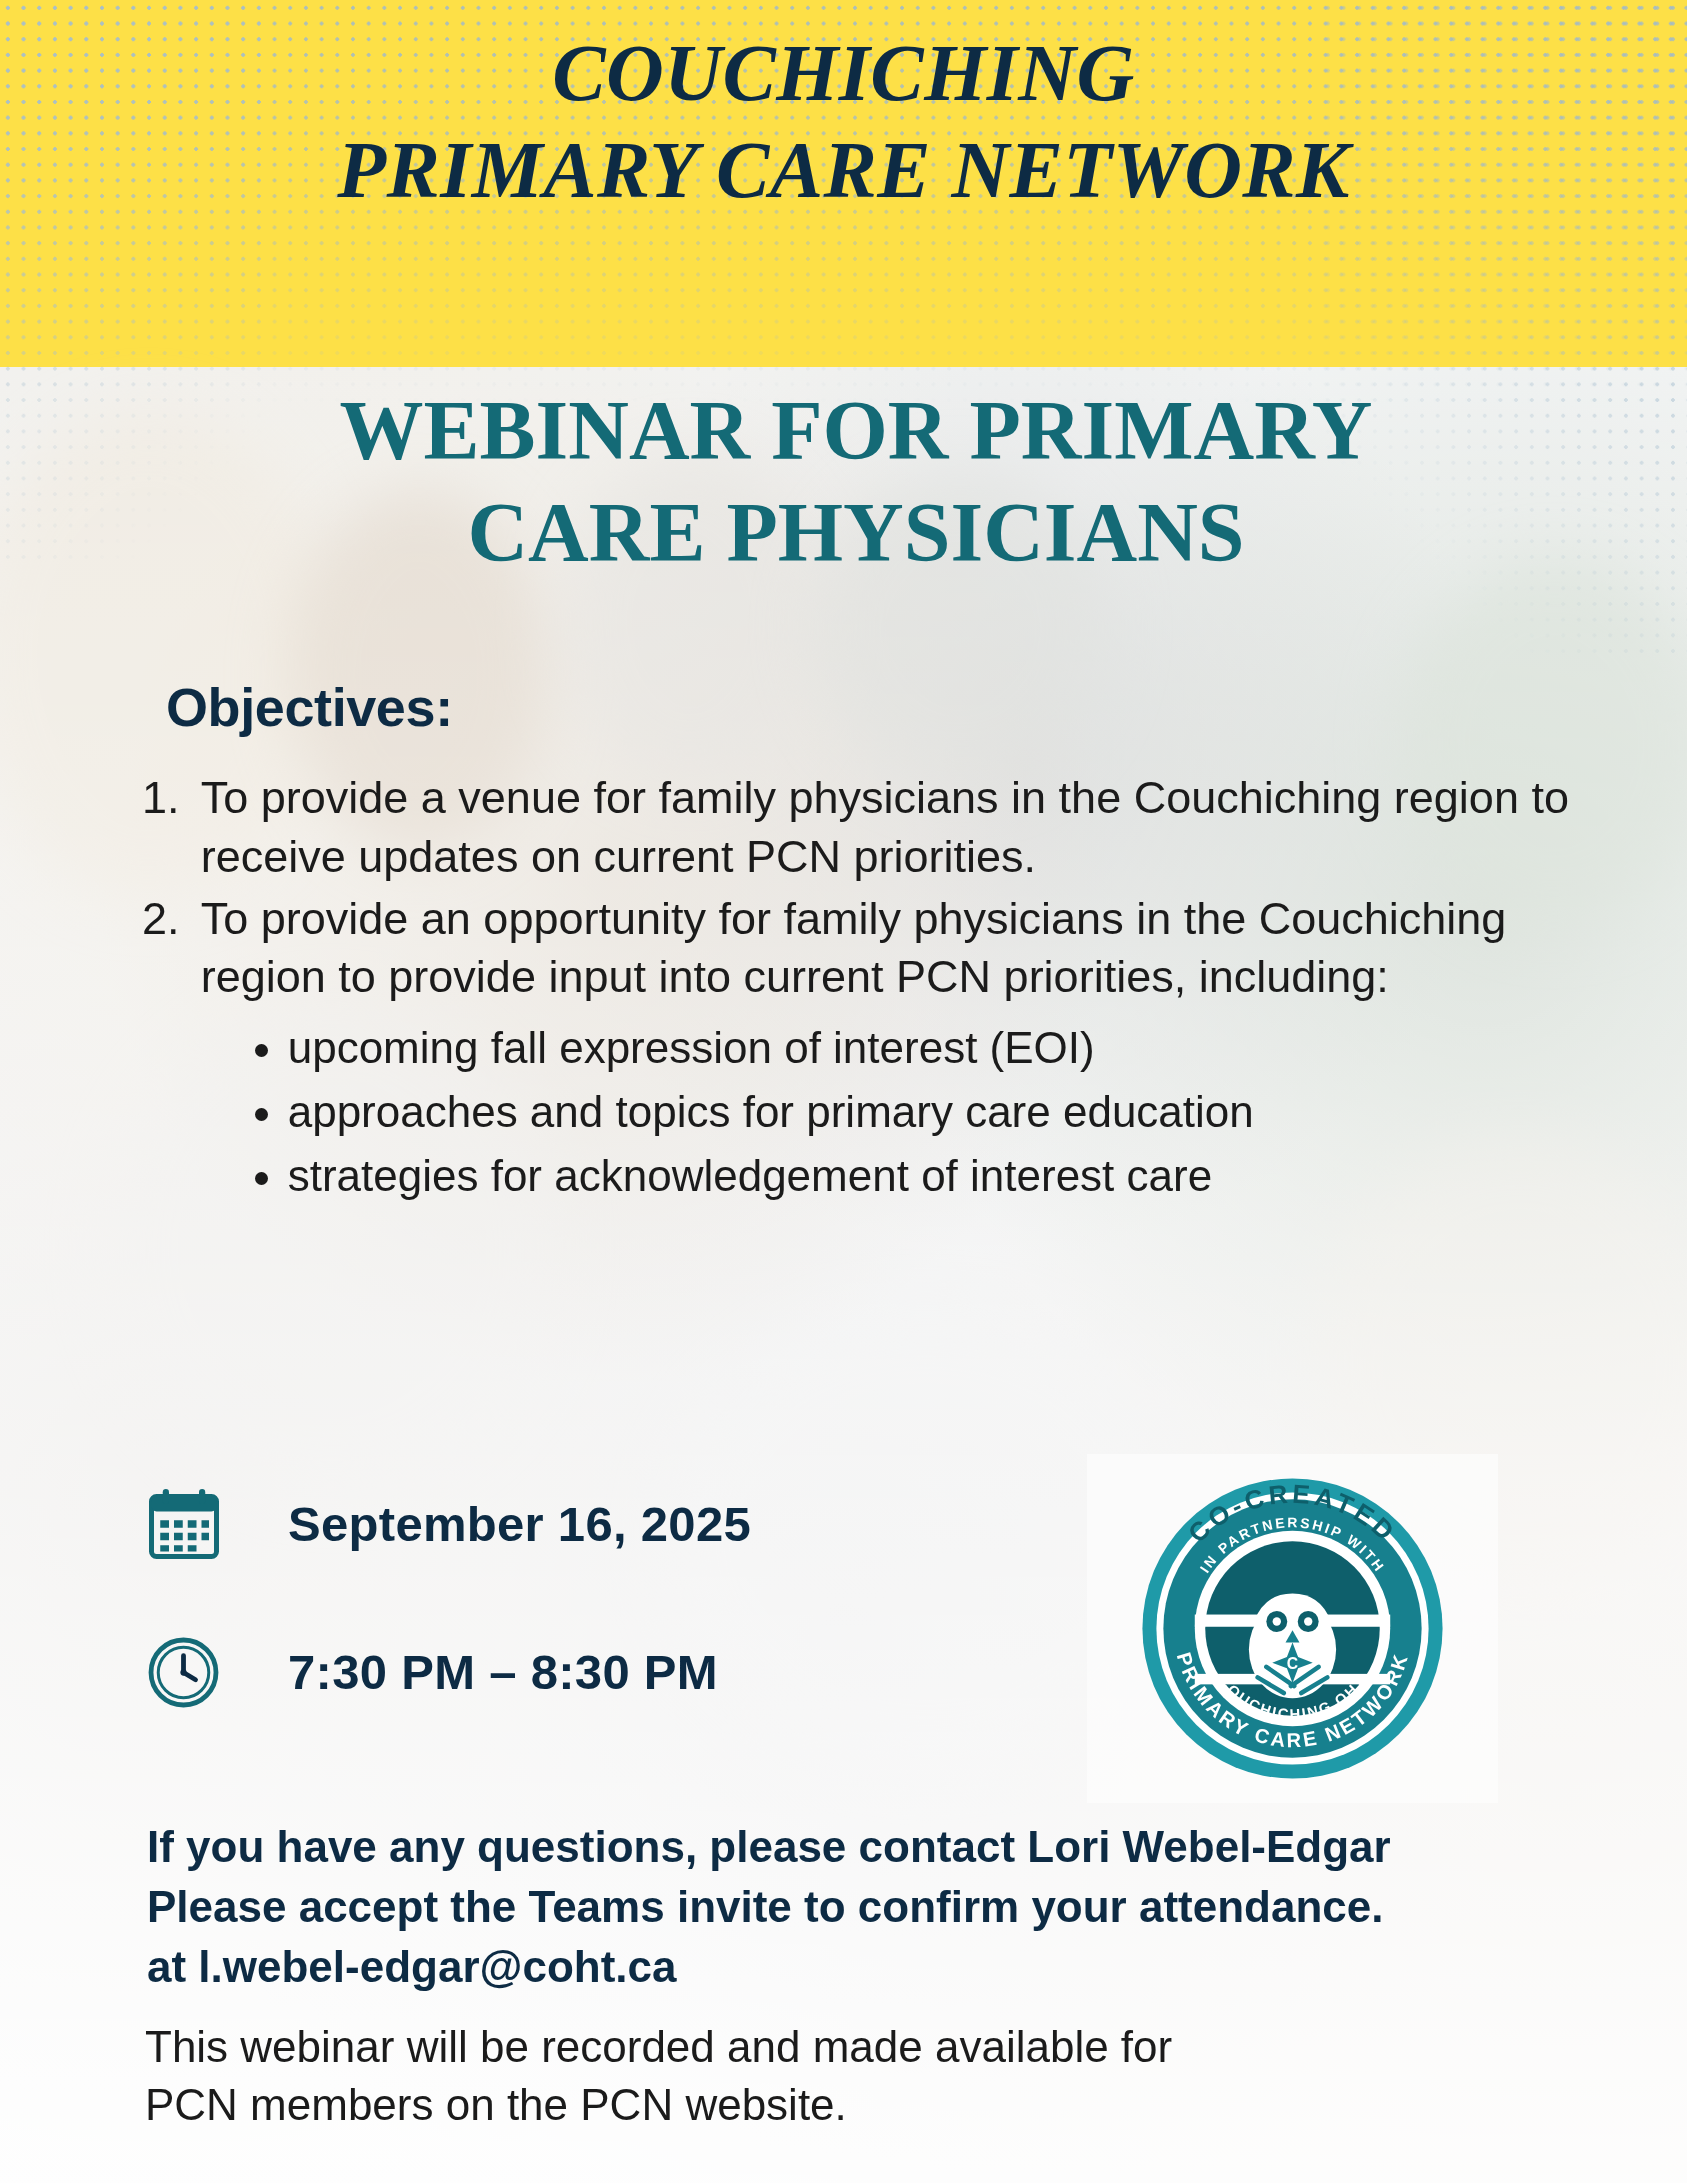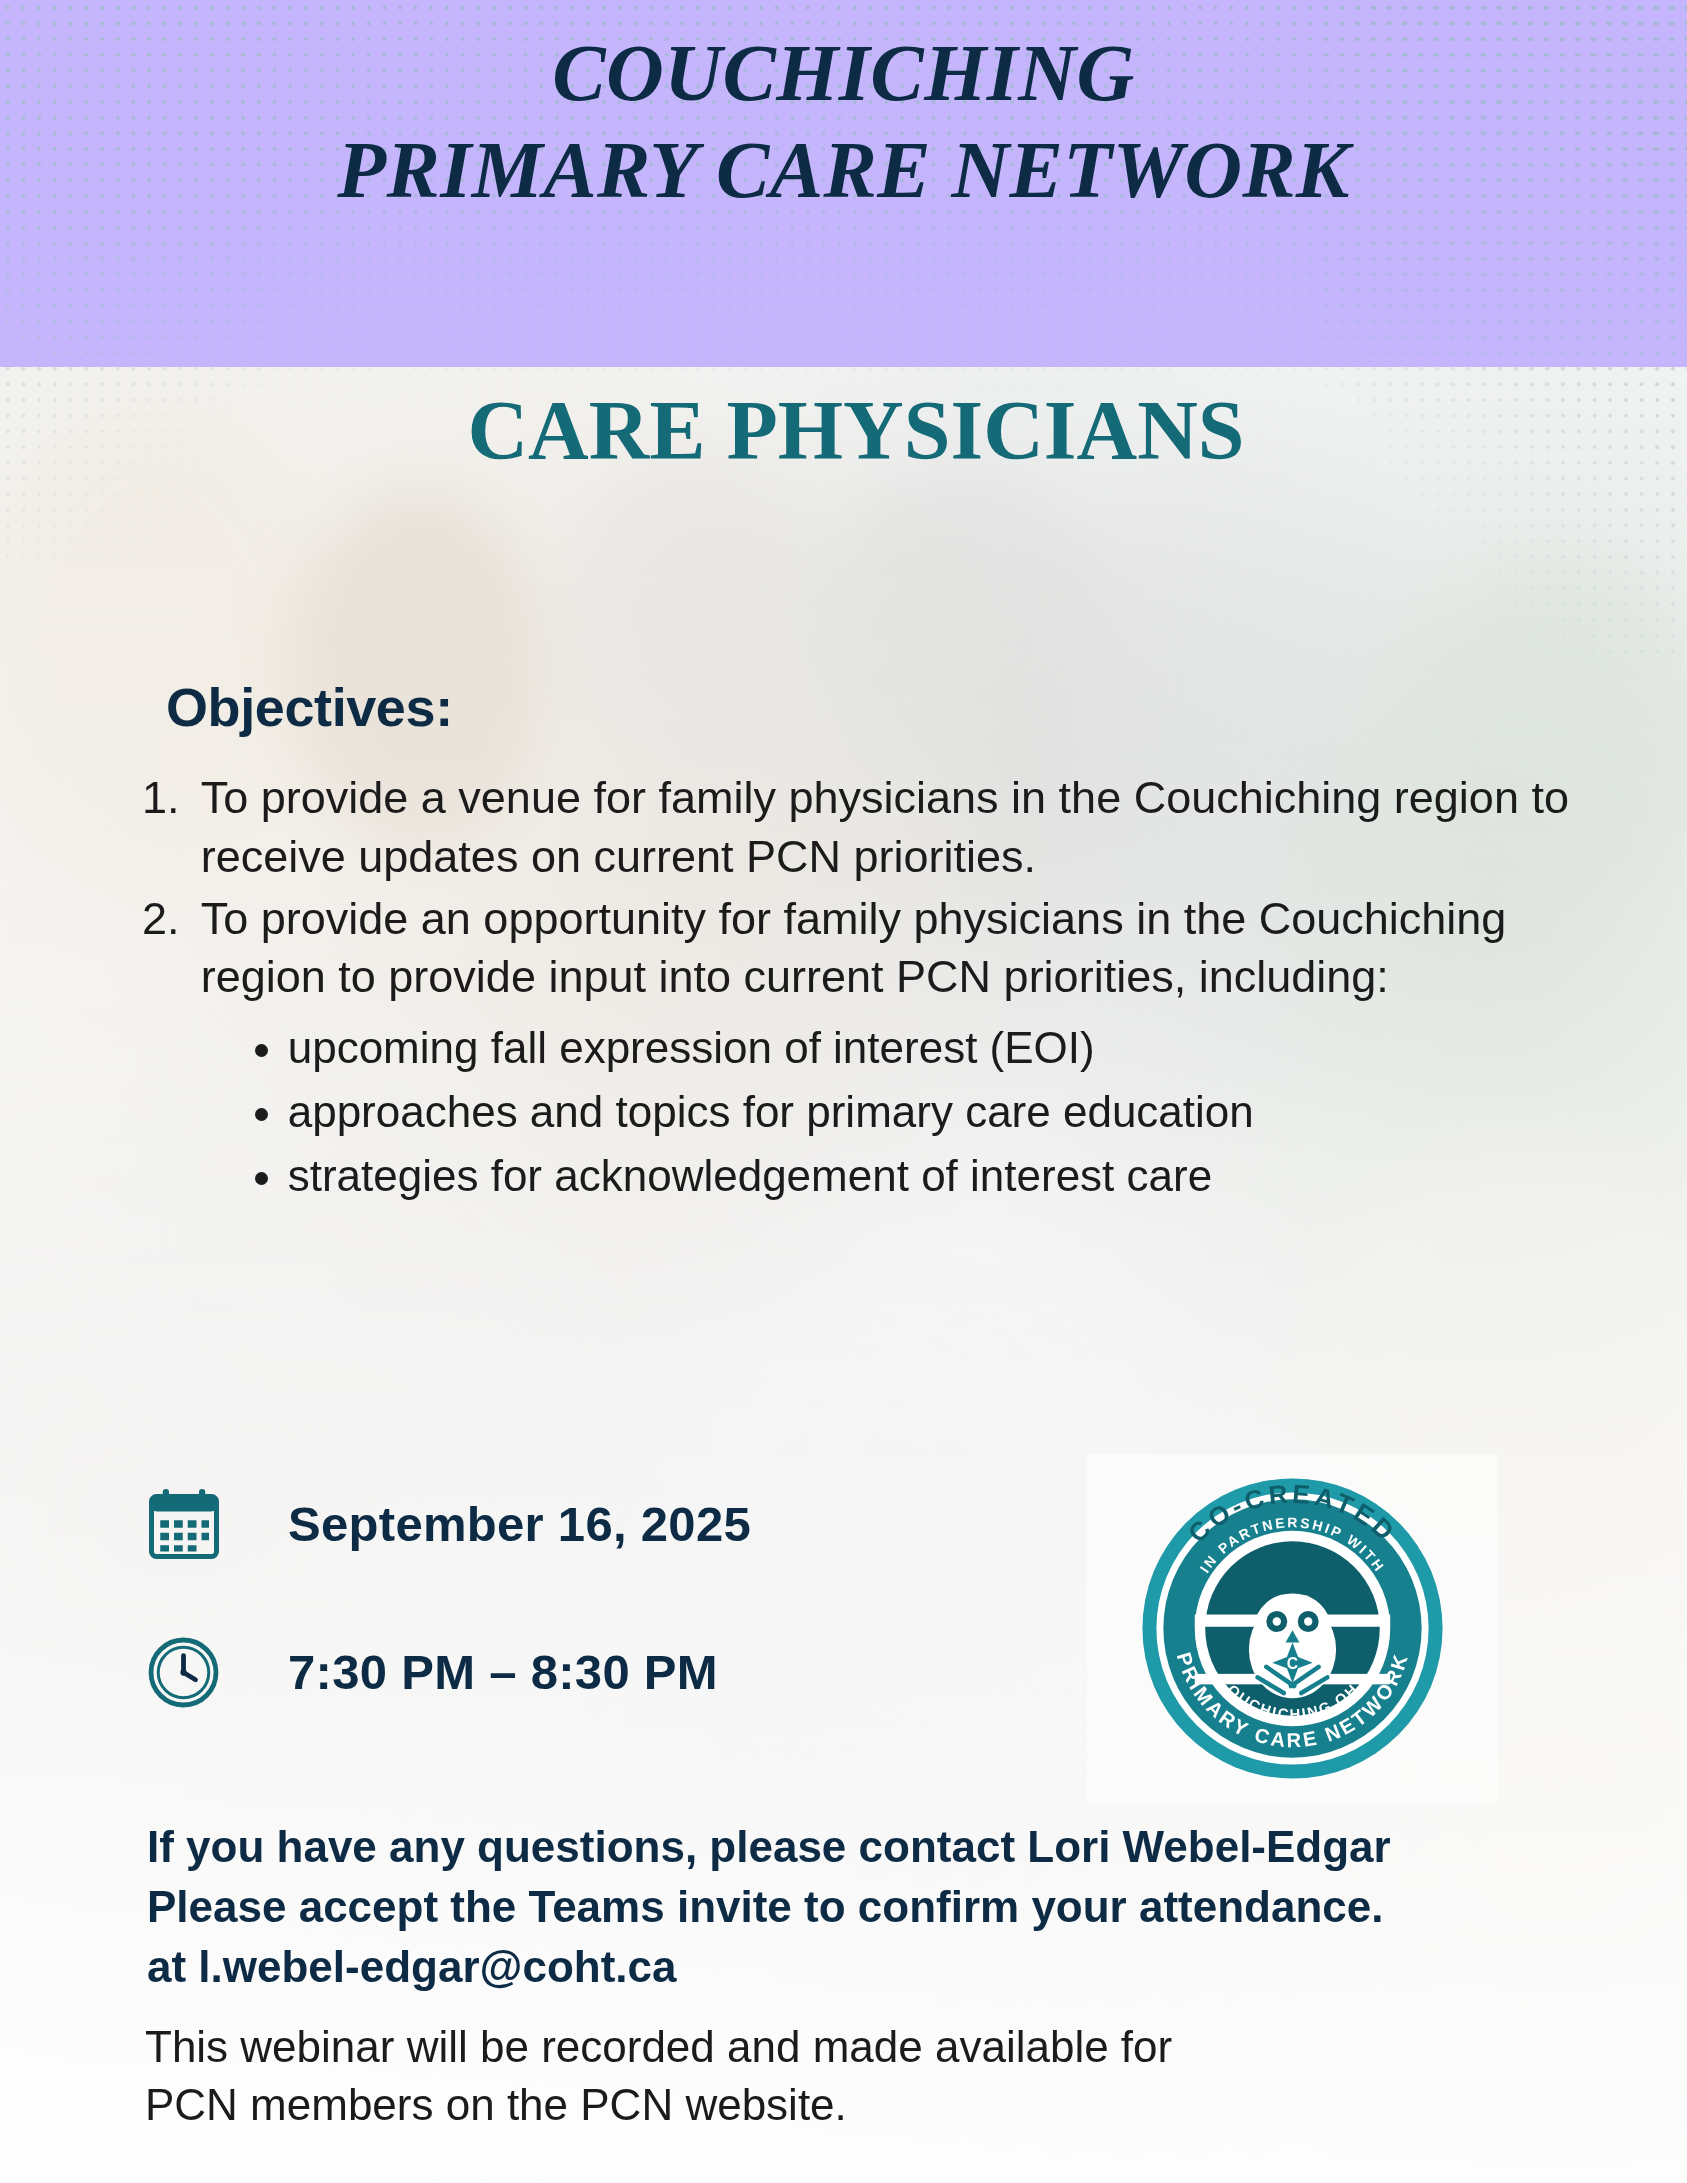--- a/index.html
+++ b/index.html
@@ -12,21 +12,21 @@
     font-family: "Liberation Sans", sans-serif;
     background: #ffffff;
     overflow: hidden;
   }
 
   .poster {
     position: relative;
     width: 1687px;
     height: 2184px;
     overflow: hidden;
-    background: #c4b5fd;
+    background: #fde047;
   }
 
   
   .photo-bg {
     position: absolute;
     left: 0;
     top: 367px;
     width: 1687px;
     height: 1817px;
     background:
@@ -257,20 +257,21 @@
   <div class="halftone-left"></div>
 
   <div class="content">
 
     <div class="org-title">
       <div>COUCHICHING</div>
       <div>PRIMARY CARE NETWORK</div>
     </div>
 
     <div class="webinar-title">
+      <div>WEBINAR FOR PRIMARY</div>
       <div>CARE PHYSICIANS</div>
     </div>
 
     <div class="objectives-heading">Objectives:</div>
 
     <ol class="obj-list">
       <li>
         <span>To provide a venue for family physicians in the Couchiching region to receive updates on current PCN priorities.</span>
       </li>
       <li>

